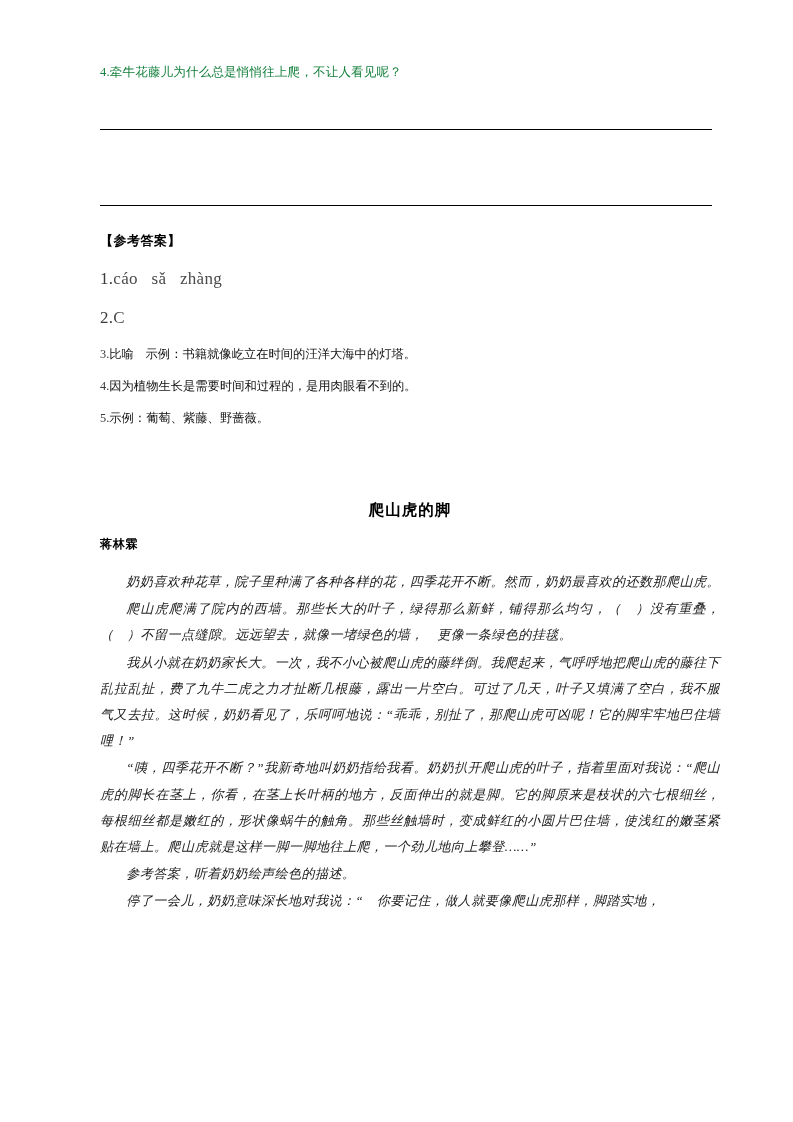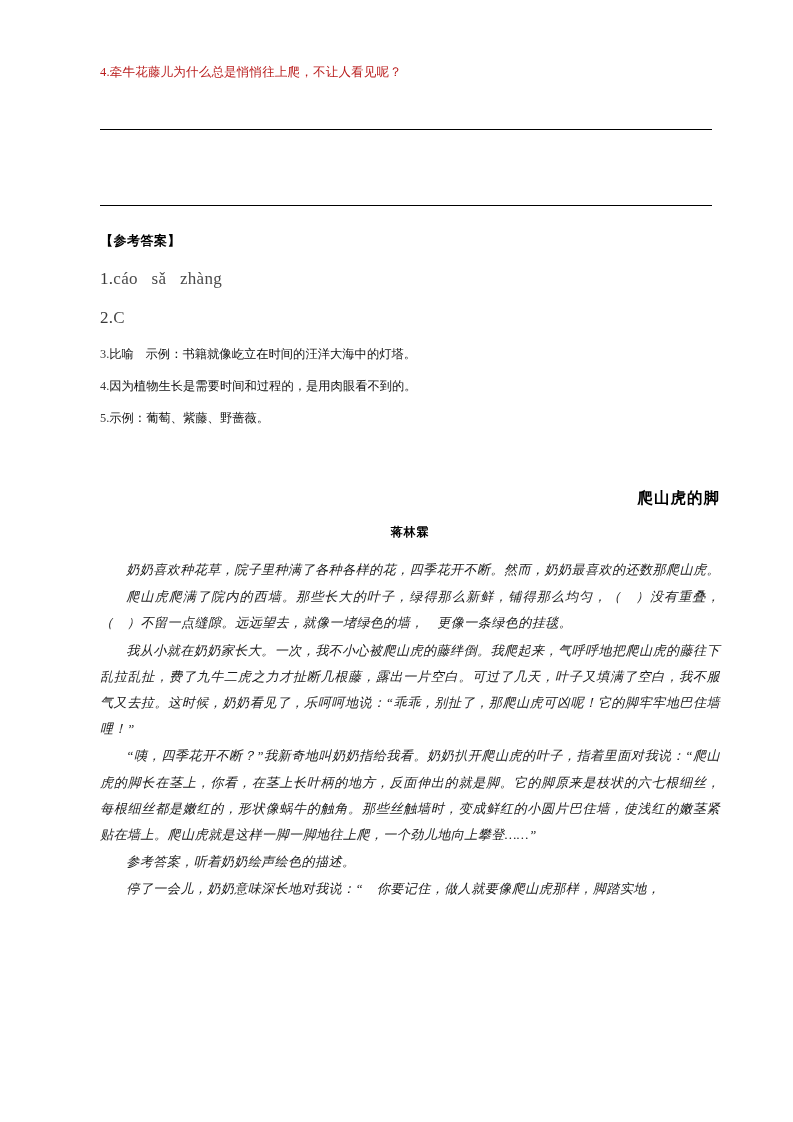--- a/index.html
+++ b/index.html
@@ -29,21 +29,21 @@
   .qsection {
     position: absolute;
     left: 100px;
     top: 62px;
     width: 620px;
   }
   .question {
     font-family: "DejaVu Sans", "Liberation Sans", sans-serif;
     font-size: 12.5px;
     line-height: 1.6;
-    color: #b91c1c;
+    color: #15803d;
     letter-spacing: 0.2px;
     white-space: nowrap;
   }
   .qnum {
     font-family: "Liberation Serif", serif;
     font-size: 12.5px;
   }
   .answer-rule {
     height: 0;
     border: 0;
@@ -91,29 +91,29 @@
   }
 
   
   .article {
     position: absolute;
     left: 100px;
     top: 488px;
     width: 620px;
   }
   .art-title {
-    text-align: right;
+    text-align: center;
     font-family: Liberation Mono, monospace;
     font-size: 15.5px;
     font-weight: 700;
     letter-spacing: 1px;
     color: #000;
+    margin-top: 12px;
   }
   .art-author {
-    text-align: center;
     font-family: Liberation Sans, sans-serif;
     font-size: 12px;
     font-weight: 700;
     letter-spacing: 0.8px;
     color: #000;
     margin-top: 15px;
   }
   .art-body {
     margin-top: 16px;
   }

